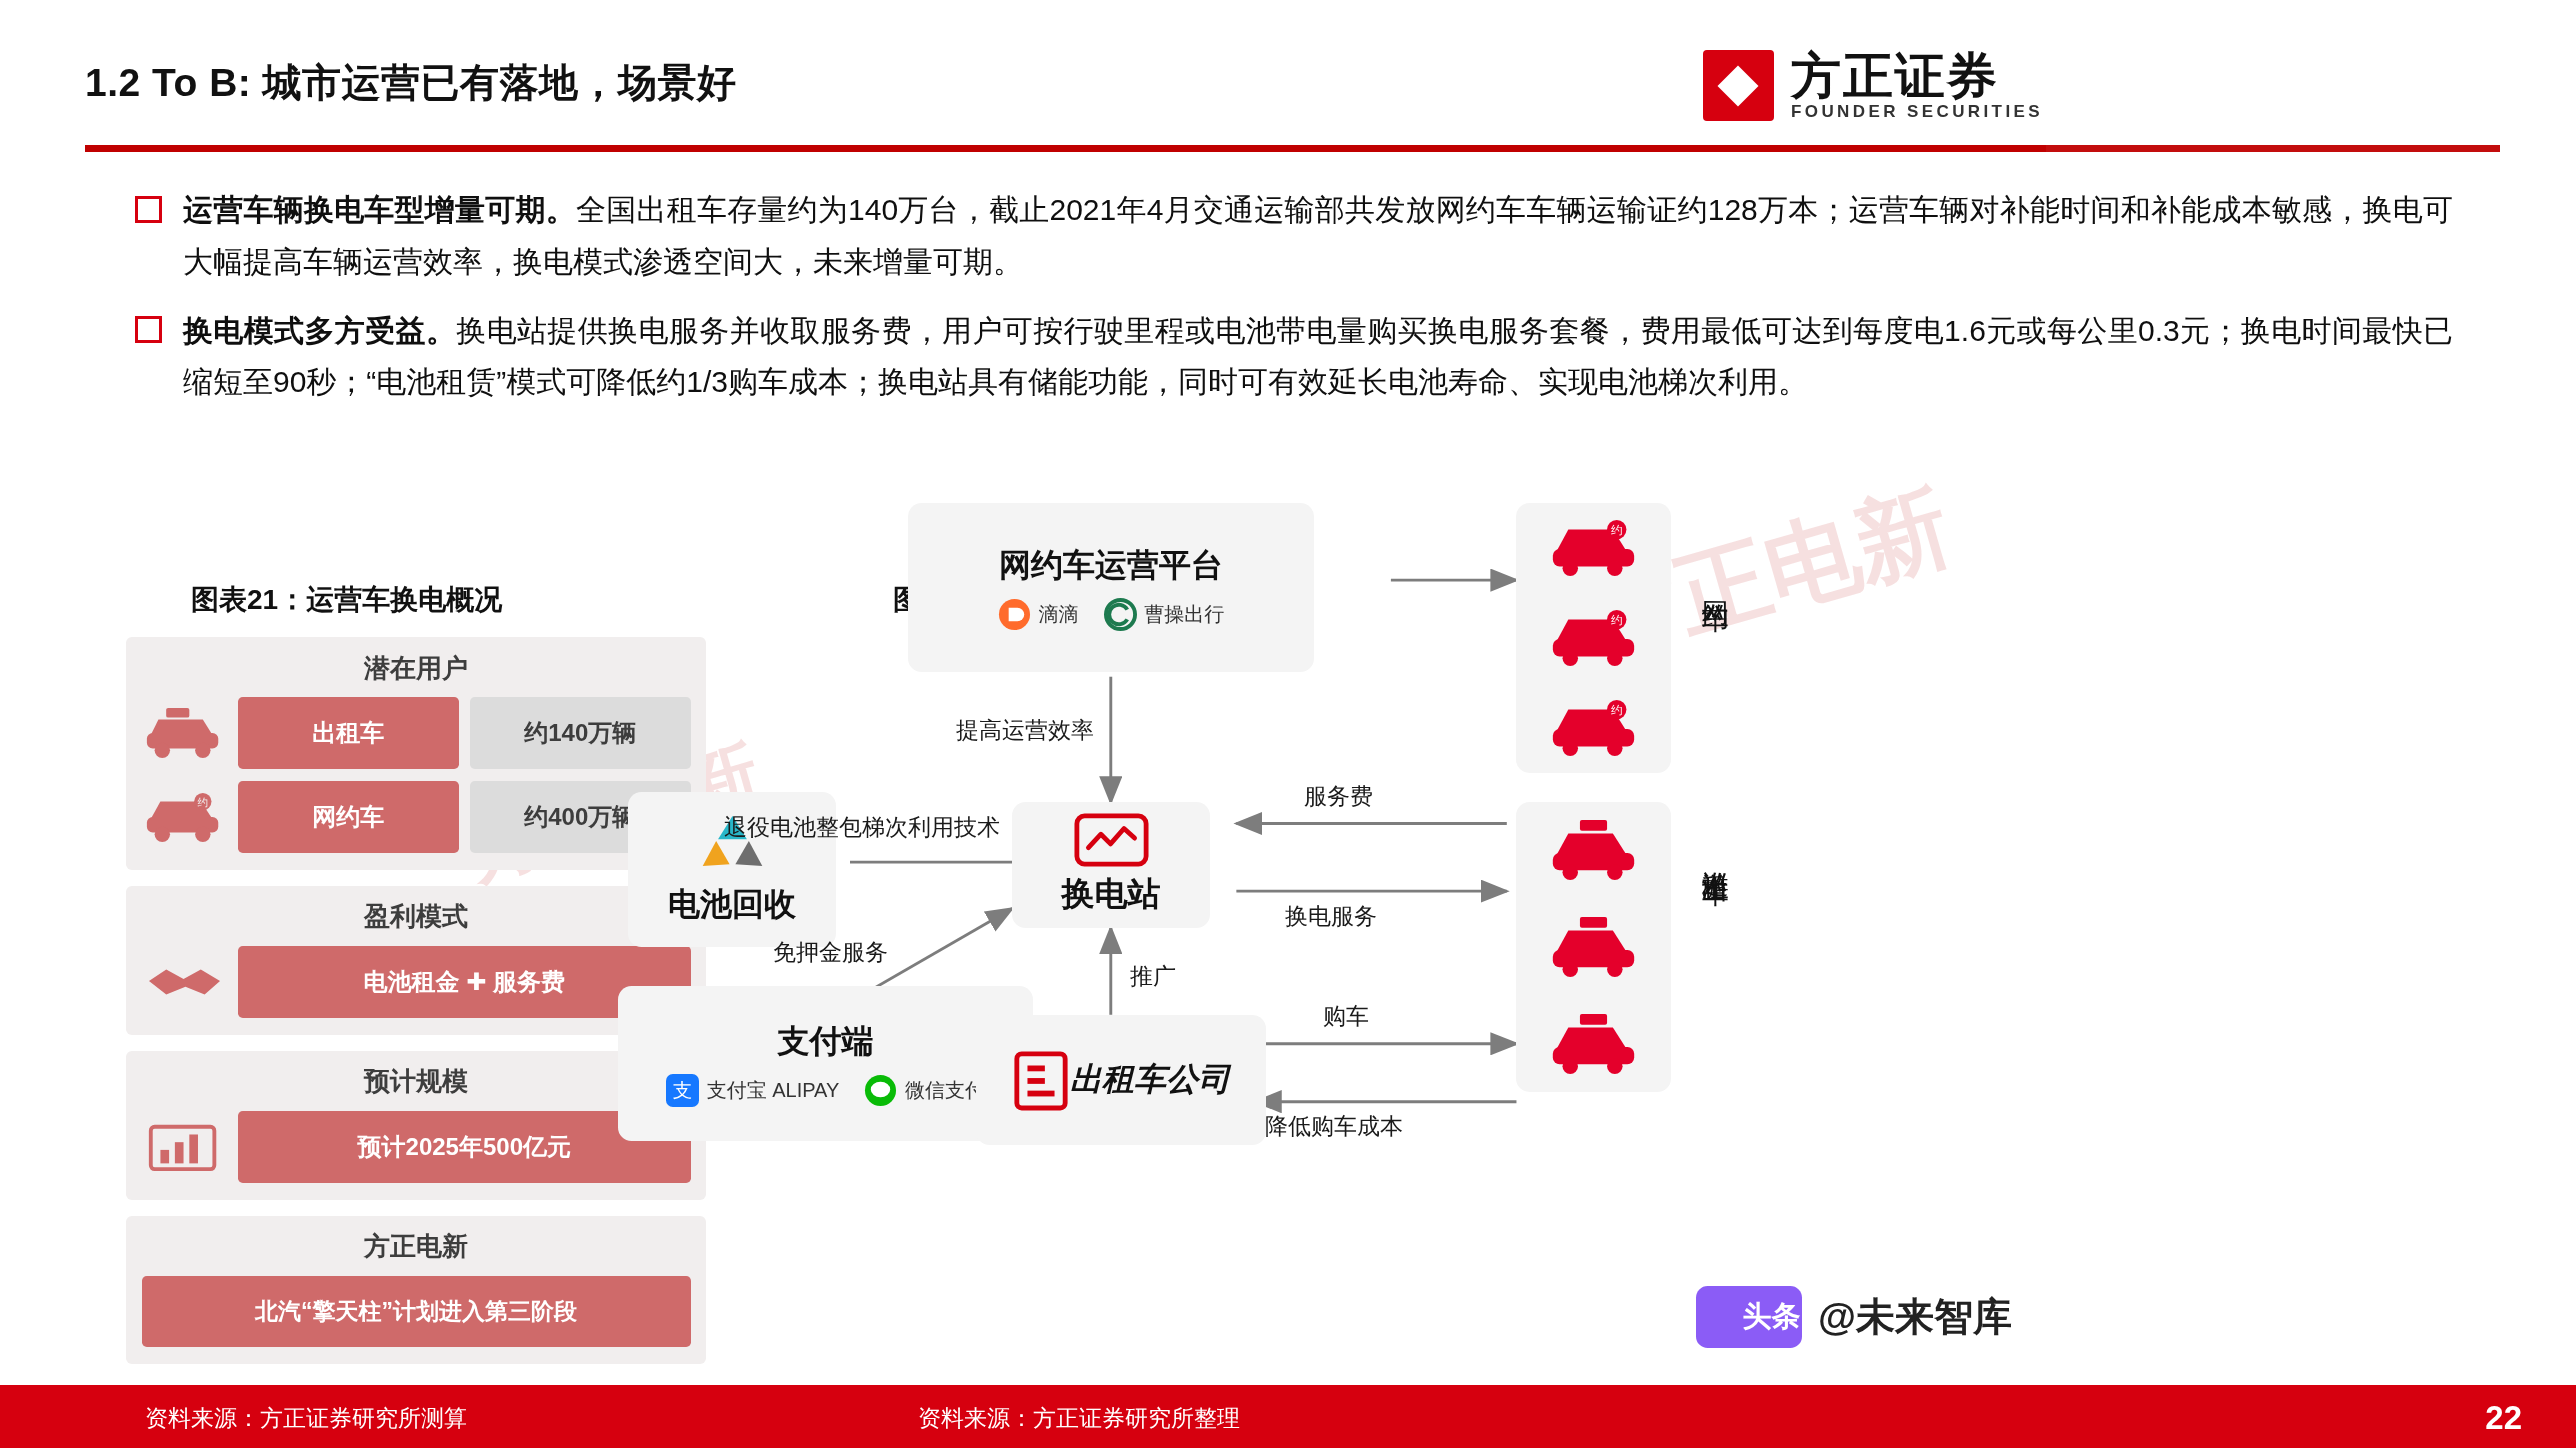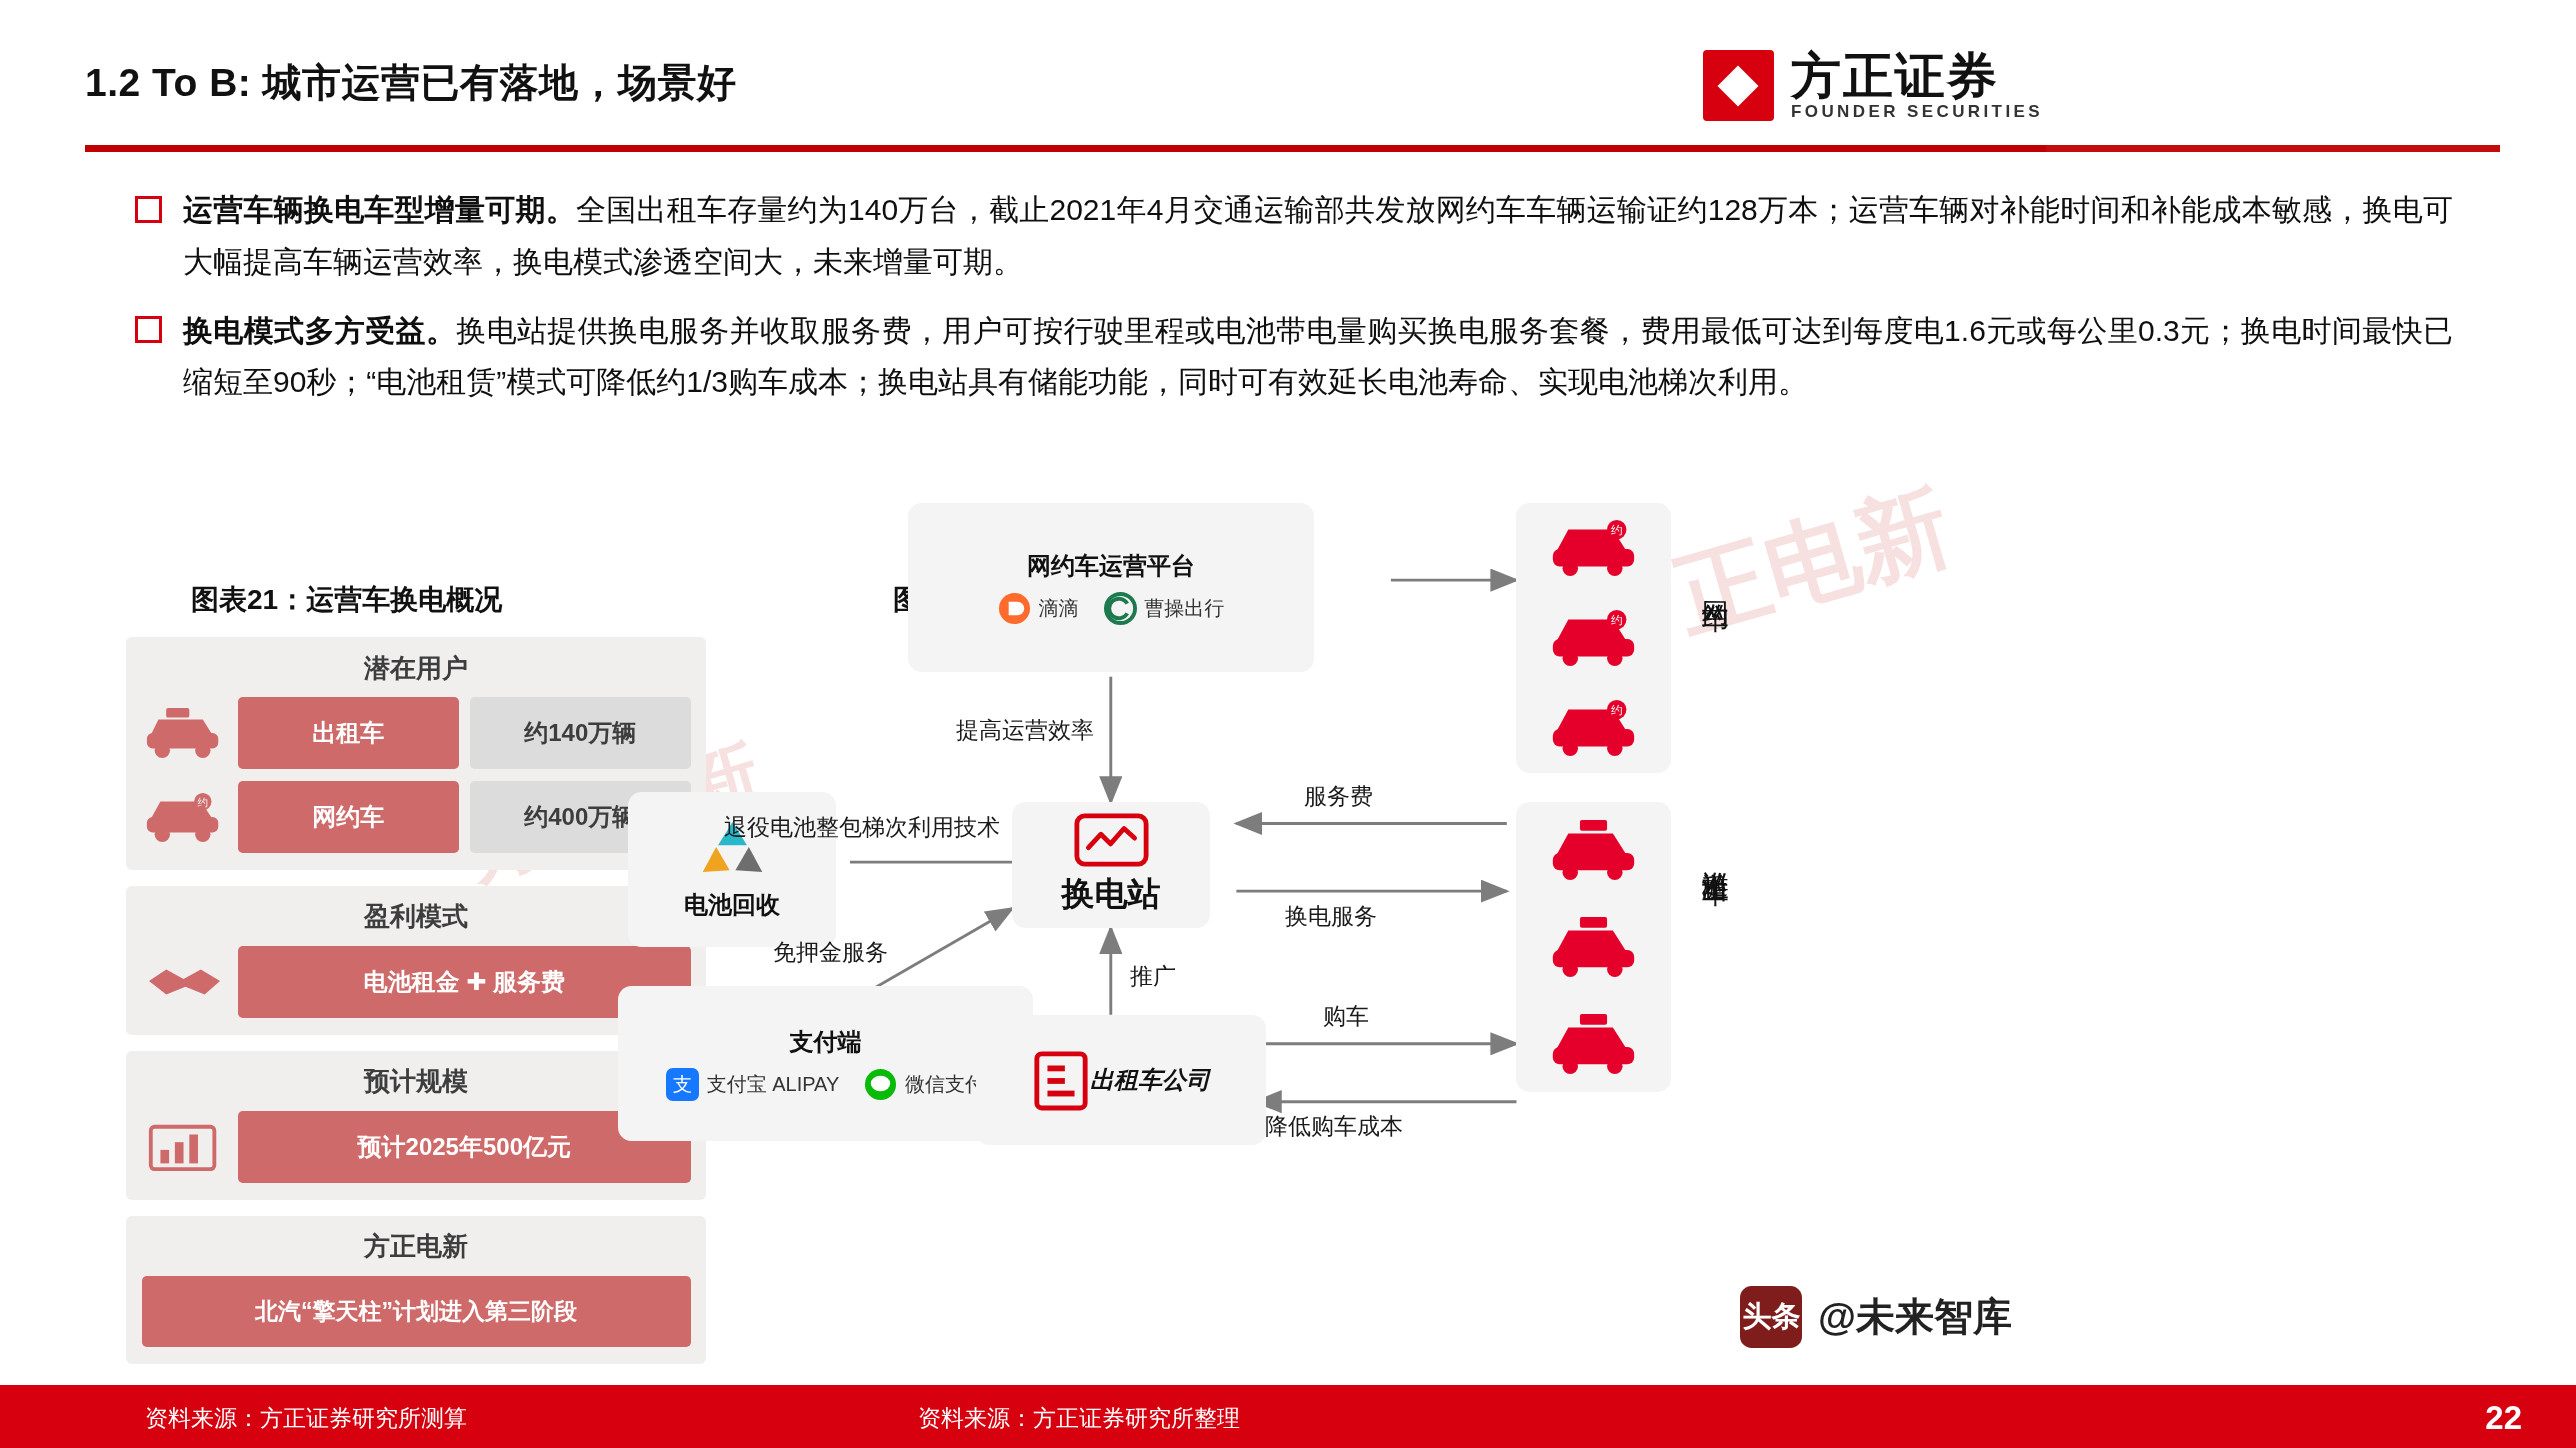--- a/index.html
+++ b/index.html
@@ -83,21 +83,21 @@
   .f21 .inline-icon{width:85px;display:flex;justify-content:center;}
   svg{display:block;}
 
   
   .f22{position:absolute;left:850px;top:522px;width:1642px;height:831px;}
   .node{
     position:absolute;background:#f4f4f4;border-radius:13.5px;
     display:flex;flex-direction:column;align-items:center;justify-content:center;
     box-sizing:border-box;
   }
-  .node .n-title{font-size:24px;font-weight:bold;color:#111;}
+  .node .n-title{font-size:32px;font-weight:bold;color:#111;}
   .node .sub{display:flex;align-items:center;gap:25px;margin-top:9.7px;}
   .brand{display:flex;align-items:center;gap:7.7px;font-size:20px;color:#333;}
   .arrow-label{
     position:absolute;font-size:23px;color:#1a1a1a;white-space:nowrap;
   }
   .vlabel{
     position:absolute;font-size:27px;color:#111;line-height:1.12;
     writing-mode:vertical-rl;text-orientation:upright;letter-spacing:1.9px;
   }
   .carbox{
@@ -116,22 +116,22 @@
   .foot-txt{
     position:absolute;bottom:15.5px;font-size:23px;color:#fff;
   }
   #foot1{left:145px;}
   #foot2{left:918px;}
   .pagenum{position:absolute;right:54px;bottom:11.6px;font-size:33px;color:#fff;font-weight:bold;}
   .toutiao{
     position:absolute;right:116px;bottom:101px;display:flex;align-items:center;gap:15.5px;
   }
   .tt-badge{
-    width:62px;height:62px;border-radius:11.6px;background:#7f1d1d;color:#fff;
-    font-size:29px;font-weight:bold;display:flex;align-items:center;justify-content:center;
+    width:62px;height:62px;border-radius:11.6px;background:#8b5cf6;color:#fff;
+    font-size:29px;font-weight:bold;display:flex;align-items:center;justify-content:center;padding-left:44px;
   }
   .tt-text{font-size:39px;font-weight:bold;color:#222;}
 </style>
 </head>
 <body>
 
 <div class="slide">
 
   <div class="title">1.2 To B: 城市运营已有落地，场景好</div>
   <div class="hdr-rule"></div>

